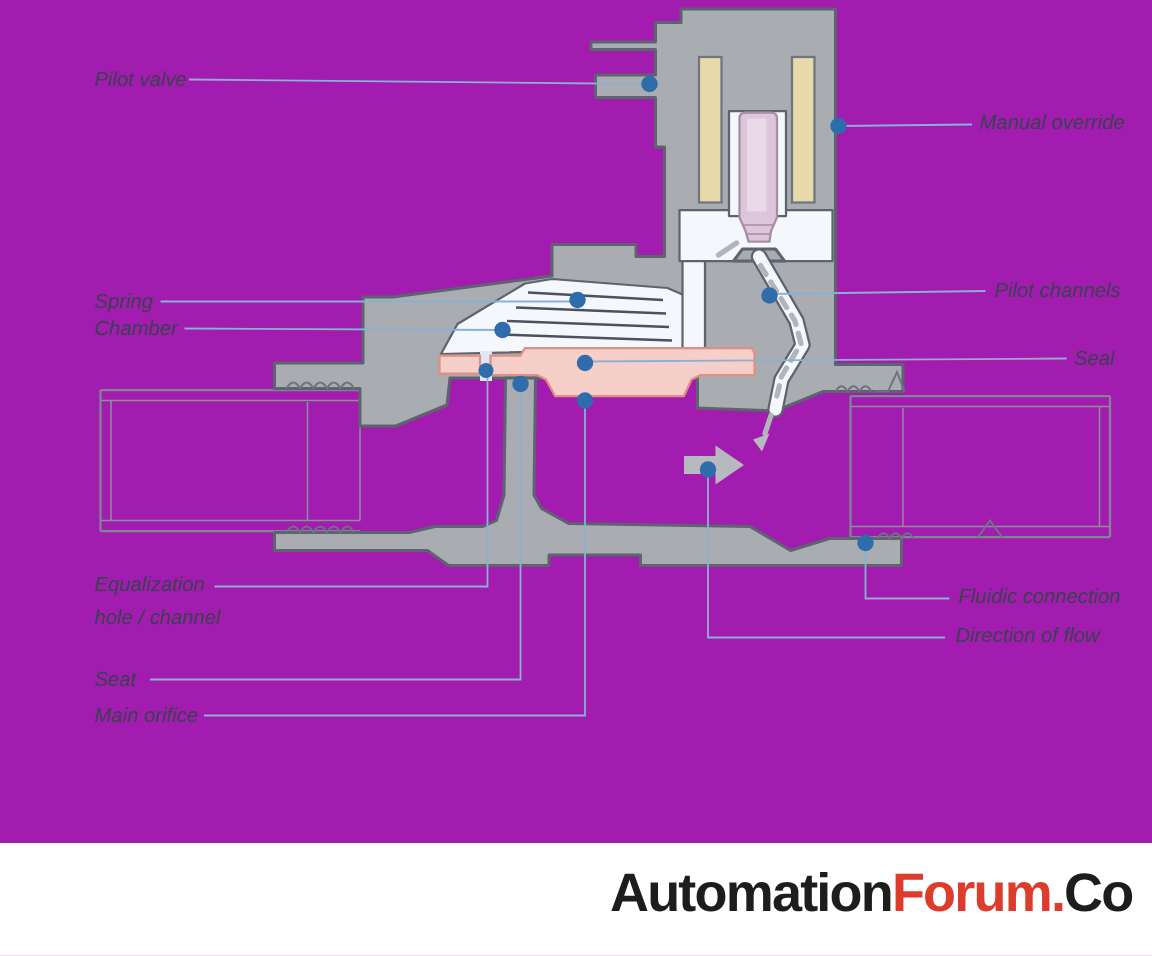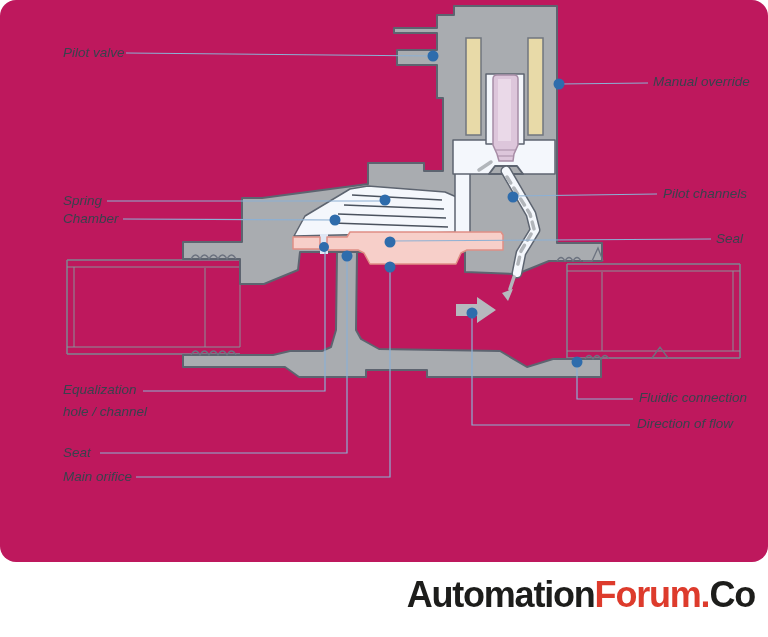--- a/index.html
+++ b/index.html
@@ -1,18 +1,18 @@
 <!DOCTYPE html>
 <html><head>
 <meta charset="utf-8">
 <style>
   html,body { margin:0; padding:0; background:#ffffff; }
   .canvas { position:relative; width:768px; height:637px; background:#ffffff; overflow:hidden;
             font-family:"Liberation Sans", sans-serif; }
-  .panel { position:absolute; left:0; top:0; width:768px; height:562px; background:#be185d;border-radius:16px; }
+  .panel { position:absolute; left:0; top:0; width:768px; height:562px; background:#a21caf; }
   svg { display:block; }
 
   .body     { fill:#a9acb0; stroke:#5d6470; stroke-width:2; stroke-linejoin:round; }
   .cavity   { fill:#f4f7fc; stroke:#5d6470; stroke-width:1.5; stroke-linejoin:round; }
   .pipe     { fill:none; stroke:#7f8591; stroke-width:1.5; }
   .pipe-thin{ fill:none; stroke:#8a9099; stroke-width:1; }
   .coil     { fill:#e8daa8; stroke:#70767f; stroke-width:1.5; }
   .plunger  { fill:#ddc6db; stroke:#a78da6; stroke-width:1.5; }
   .plunger-hl { fill:#ead9e8; }
   .diaphragm{ fill:#f7cfc9; stroke:#e08f85; stroke-width:1.5; stroke-linejoin:round; }

